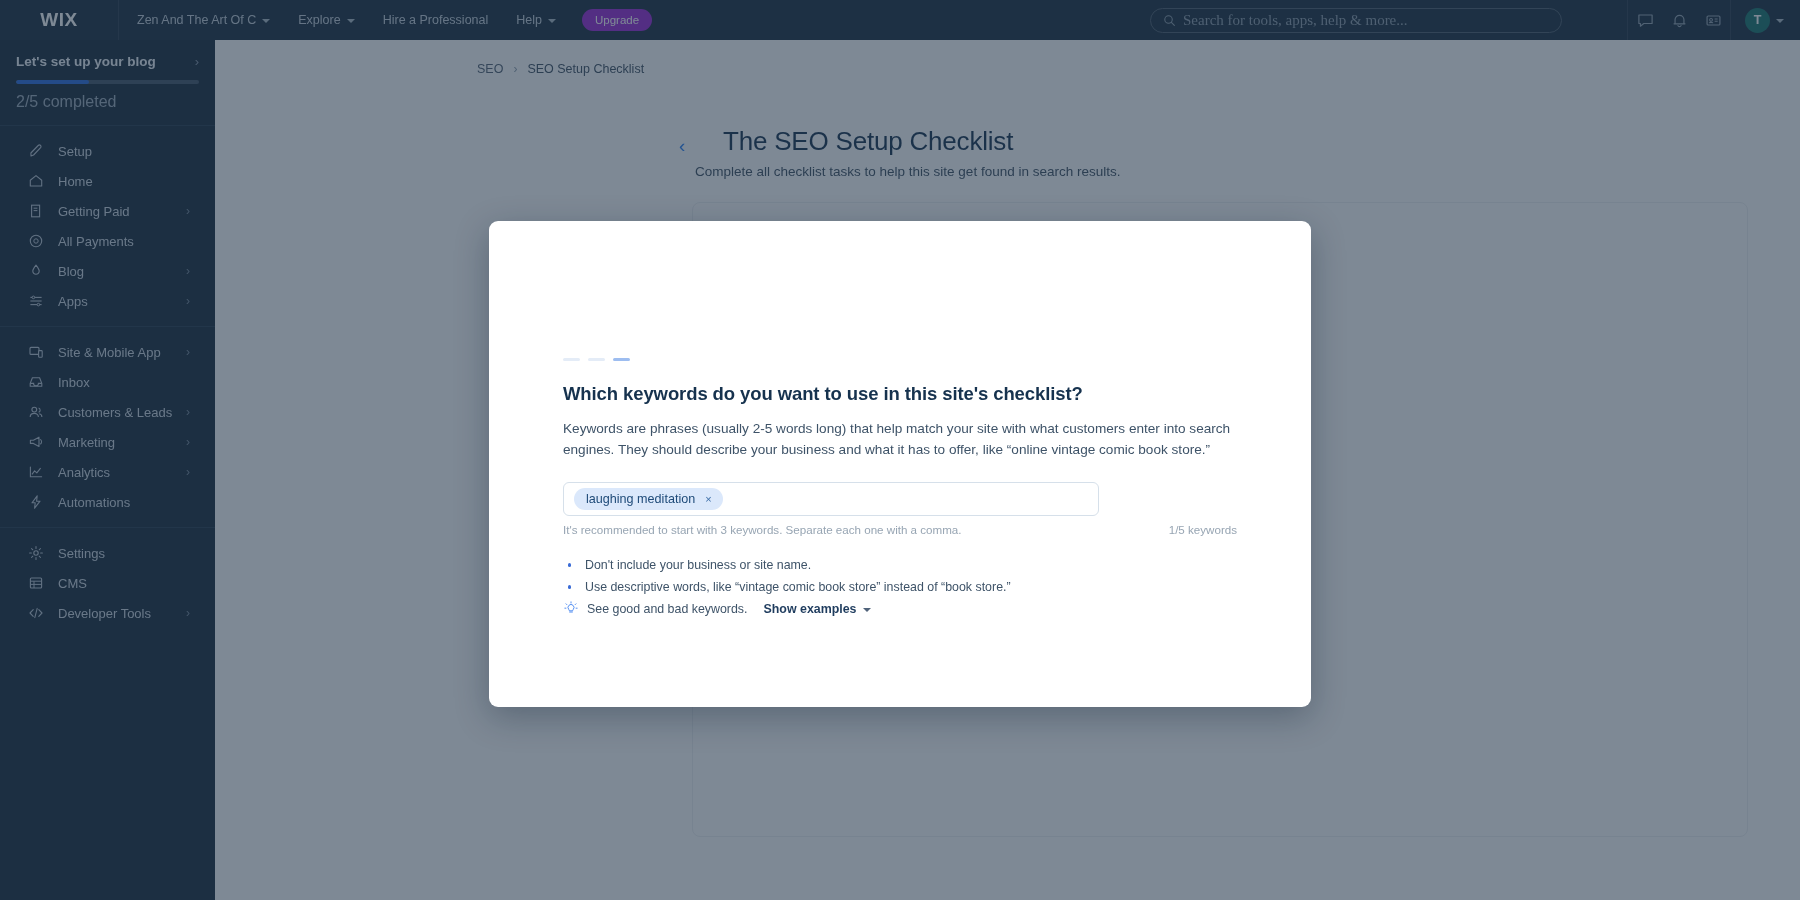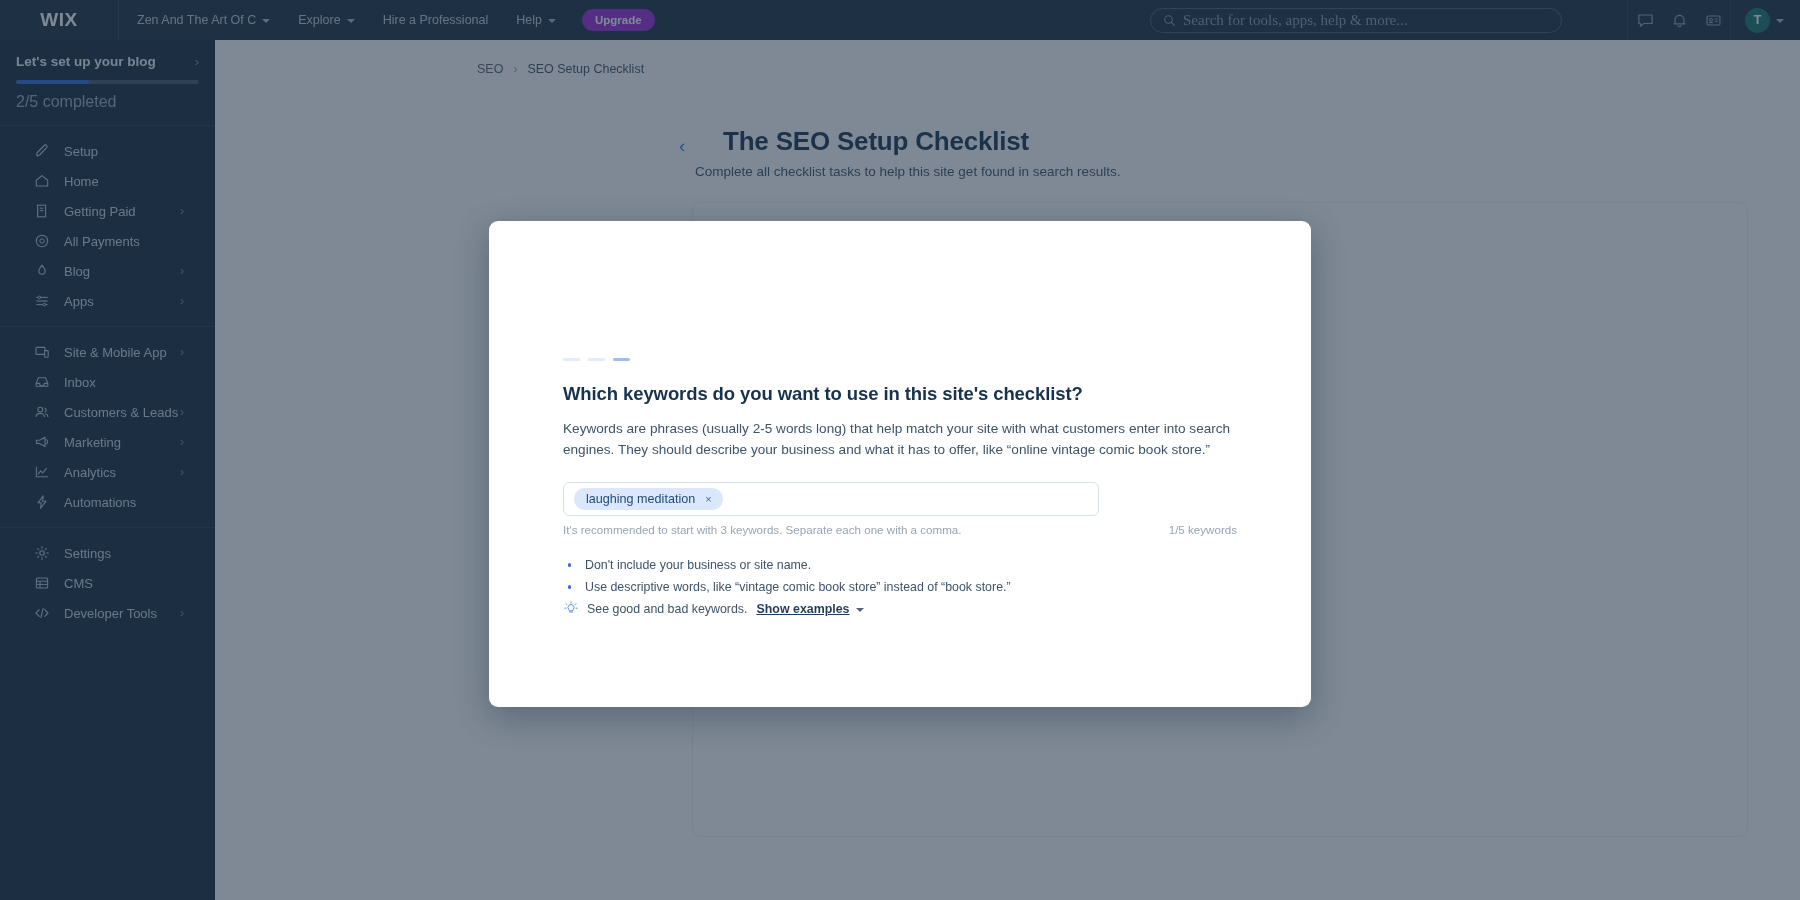--- a/index.html
+++ b/index.html
@@ -33,21 +33,21 @@
   }
   .top-item.site { padding-left: 18px; max-width: 190px; }
   .caret {
     display:inline-block; width:0;height:0;
     border-left:4px solid transparent;border-right:4px solid transparent;
     border-top:4.5px solid #a9b7c4; margin-top:2px;
   }
   .upgrade-btn {
     margin-left: 12px;
     background: #9a27d5; color: #fff;
-    font-size: 11.5px; font-weight: 700;
+    font-size: 11.5px; font-weight: 400;
     padding: 5px 13px; border-radius: 12px;
     border: none; cursor: pointer;
   }
   .top-right {
     position: absolute; right: 0; top: 0; height: 40px;
     display: flex; align-items: center;
   }
   .search-wrap {
     position: absolute; left: 1150px; top: 8px;
     width: 412px; height: 25px;
@@ -86,21 +86,21 @@
   .setup-row { display: flex; align-items: center; justify-content: space-between; }
   .setup-title { color: #eef3f7; font-size: 13.5px; font-weight: 700; }
   .chev { color: #7f91a2; font-size: 13px; line-height: 1; }
   .progress-track {
     margin-top: 11px; height: 4px; border-radius: 2px; background: #415468;
     width: 183px; overflow: hidden;
   }
   .progress-fill { height: 4px; background: #2a6ce0; border-radius: 2px; }
   .setup-sub { margin-top: 9px; color: #9cabb9; font-size: 16px; }
   .side-sep { height: 1px; background: #24394c; margin: 2px 0; }
-  .nav-group { padding: 8px 16px; }
+  .nav-group { padding: 8px 10px; }
   .nav-item {
     display: flex; align-items: center;
     height: 30px; padding: 0 15px 0 17px;
     color: #cdd7e0; font-size: 13px;
     cursor: pointer; position: relative;
   }
   .nav-ico {
     width: 17px; height: 16px; margin-right: 14px; flex: none;
     display: flex; align-items: center; justify-content: center;
   }
@@ -120,21 +120,21 @@
   }
   .crumbs .sep { color: #93a1b0; font-size: 12px; }
   .crumb-link { cursor: pointer; }
   .crumb-current { color: #3d4f61; }
   .back-arrow {
     position: absolute; left: 464px; top: 96px;
     color: #2b81f6; font-size: 19px; cursor: pointer; line-height: 1;
   }
   .page-title {
     position: absolute; left: 508px; top: 86px;
-    font-size: 26px; font-weight: 700; color: #14304e;
+    font-size: 26px; font-weight: 400; color: #14304e;
     letter-spacing: -0.2px;
   }
   .page-sub {
     position: absolute; left: 480px; top: 124px;
     font-size: 13.5px; color: #3d4f61;
   }
   .content-card {
     position: absolute; left: 477px; top: 162px;
     width: 1056px; height: 635px;
     background: #ffffff; border-radius: 8px;
@@ -202,22 +202,22 @@
   .bullet {
     width: 13px; flex: none; display:flex; justify-content:center;
     padding-top: 5px;
   }
   .bullet i {
     display: block; width: 3.5px; height: 3.5px; border-radius: 50%;
     background: #3a6bd6;
   }
   .bulb { width: 15px; flex: none; display:flex; justify-content:center; margin-top:-1px; }
   .show-ex {
-    color: #1f3c5e; text-decoration: underline; cursor: pointer;
-    font-weight: 600; margin-left: 9px;
+    color: #1f3c5e; cursor: pointer;
+    font-weight: 600; margin-left: 16px;
   }
   .mini-caret {
     display:inline-block; margin-left:7px;
     width:0;height:0;
     border-left:4px solid transparent;border-right:4px solid transparent;
     border-top:4.5px solid #50637a; vertical-align: middle;
   }
 
   .modal-footer {
     height: 70px; border-top: 1px solid #eceff2;

